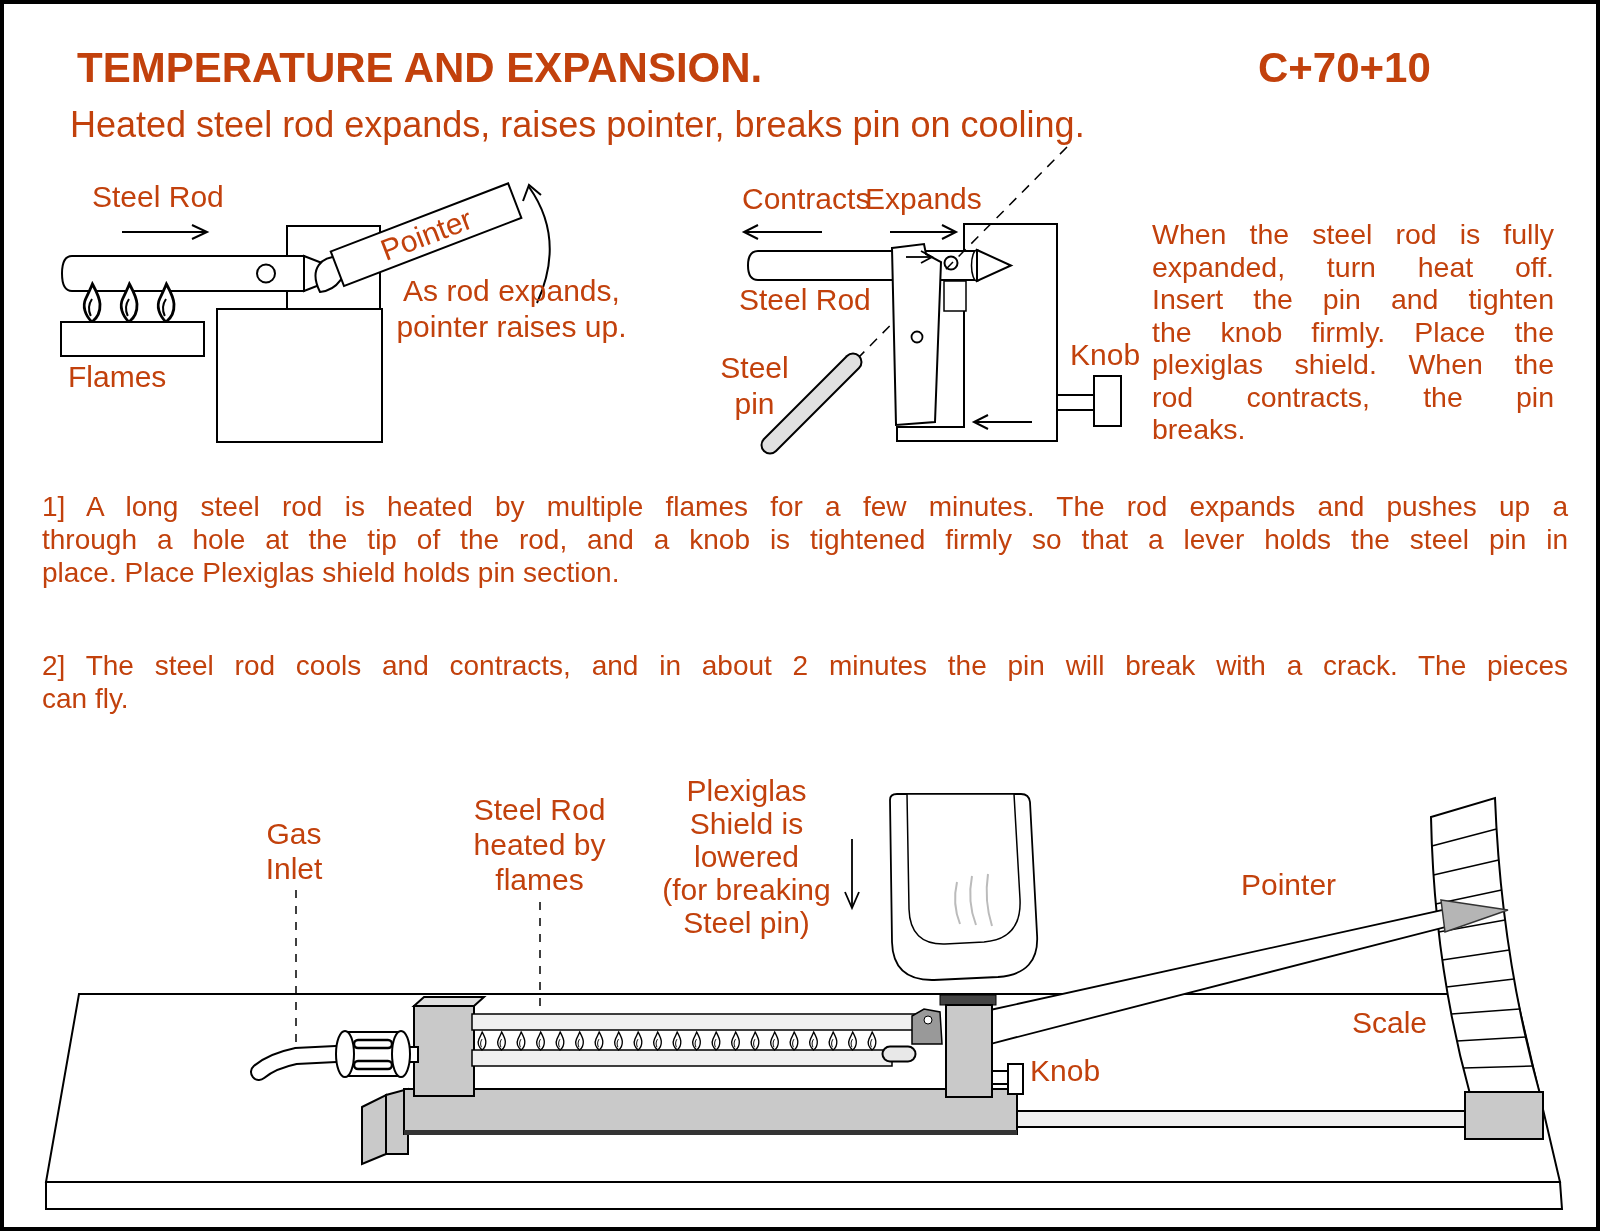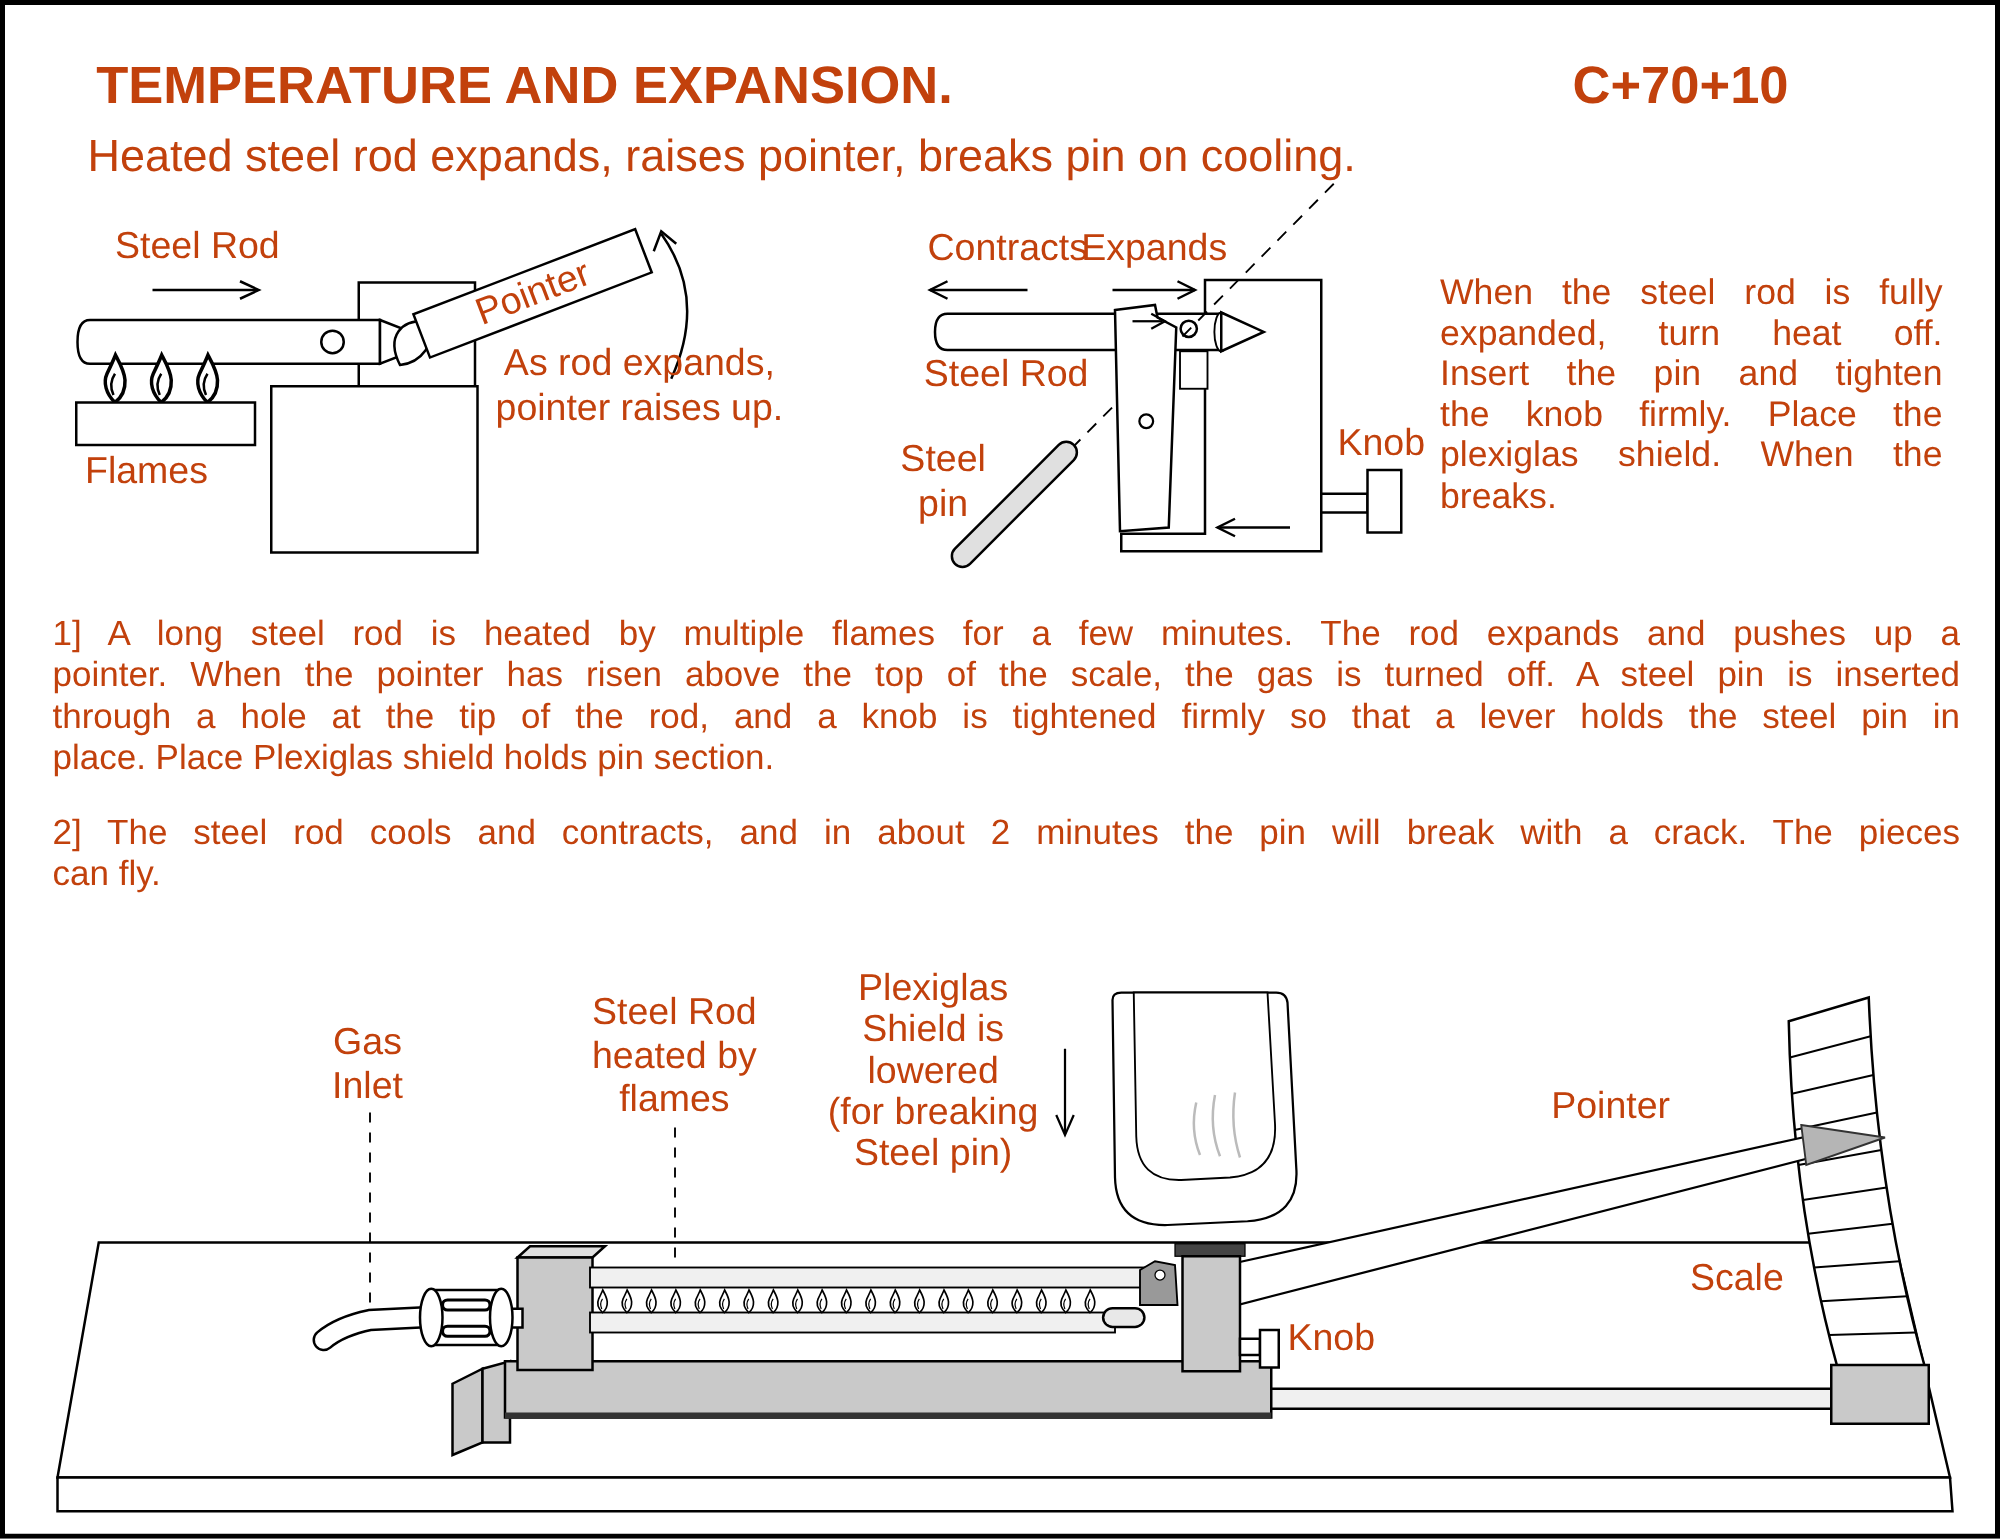--- a/index.html
+++ b/index.html
@@ -206,26 +206,26 @@
     <div>pin</div>
   </div>
   <div class="abs lbl" style="left:1066px;top:334px;">Knob</div>
 
   <div class="note-block" style="left:1148px;top:214px;width:402px;">
     <div class="jline">When the steel rod is fully</div>
     <div class="jline">expanded, turn heat off.</div>
     <div class="jline">Insert the pin and tighten</div>
     <div class="jline">the knob firmly. Place the</div>
     <div class="jline">plexiglas shield. When the</div>
+    <div class="jline">rod contracts, the pin</div>
     <div class="jlast">breaks.</div>
   </div>
 
   <div class="body-block" style="left:38px;top:486px;width:1526px;">
     <div class="jline">1] A long steel rod  is heated by multiple flames for a few minutes. The rod expands and pushes up a</div>
-    <div class="jline">pointer. When the pointer has risen above the top of the scale, the gas is turned off. A steel pin is inserted</div>
     <div class="jline">through a hole at the tip of the rod, and a knob is tightened firmly so that a lever holds the steel pin in</div>
     <div class="jlast">place. Place Plexiglas shield holds pin section.</div>
   </div>
 
   <div class="body-block" style="left:38px;top:645px;width:1526px;">
     <div class="jline">2] The steel rod cools and contracts, and in about 2 minutes the pin will break with a crack. The pieces</div>
     <div class="jlast">can fly.</div>
   </div>
 
   <div class="abs lbl ctr" style="left:228px;top:812px;width:124px;line-height:35px;">

